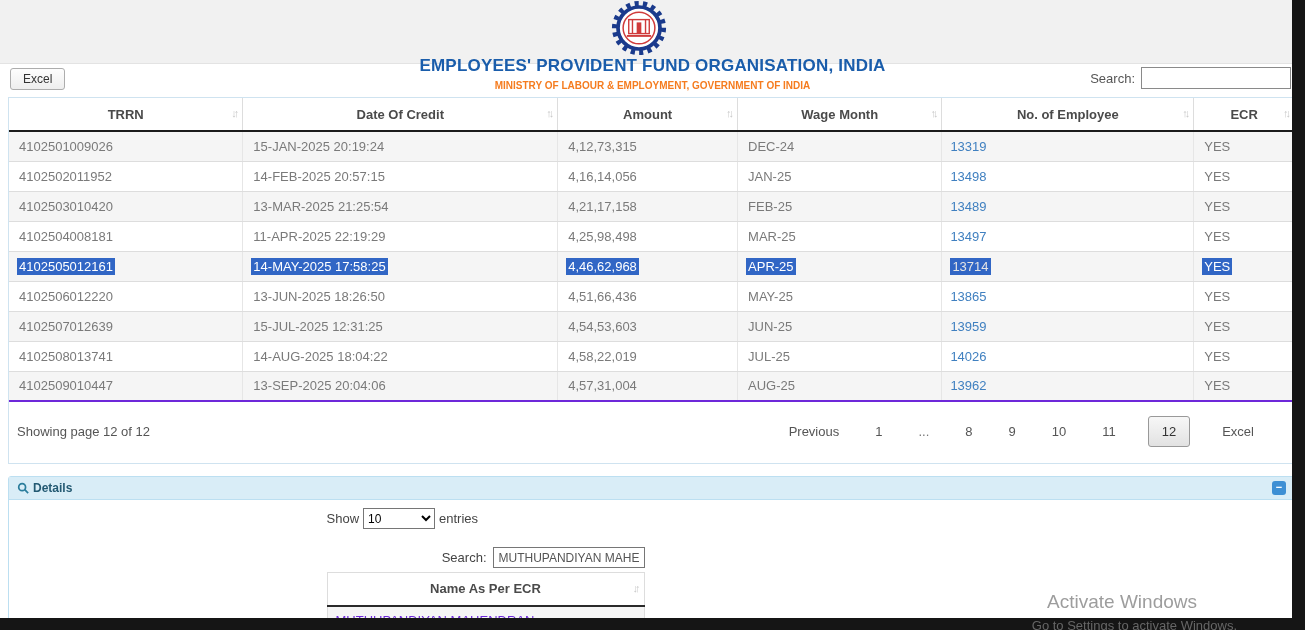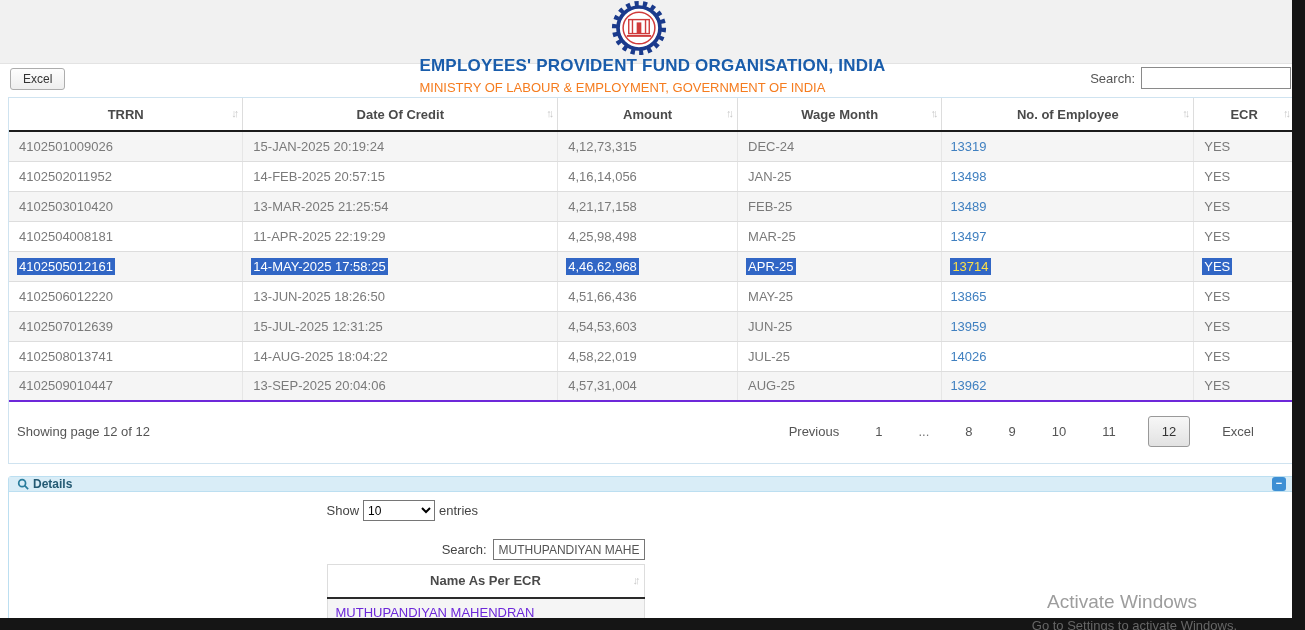--- a/index.html
+++ b/index.html
@@ -10,21 +10,21 @@
   }
 
   
   .edge-right { position:absolute; top:0; right:0; width:13px; height:630px; background:#151515; z-index:60; }
   .edge-bottom { position:absolute; left:0; bottom:0; width:1305px; height:12px; background:#151515; z-index:50; }
 
   
   .banner { height:64px; background:#f1f1f1; border-bottom:1px solid #e3e3e3; display:flex; align-items:center; padding:0 20px;flex-direction:column; }
   .logo { width:56px; height:56px; margin-right:28px; flex:0 0 auto; }
   .banner-title { font-size:17px; font-weight:bold; color:#1a5dab; letter-spacing:.2px; }
-  .banner-subtitle { font-size:13px; font-weight:normal; color:#f57c1f; margin-top:4px; }
+  .banner-subtitle { font-size:10px; font-weight:bold; color:#f57c1f; margin-top:4px;text-align:center; }
 
   
   .toolbar { position:relative; height:28px; margin:3px 10px 0 10px; }
   .btn-excel {
     position:absolute; left:0; top:1px; padding:3px 12px; font-size:12px; color:#333;
     background:linear-gradient(#fdfdfd,#eee); border:1px solid #adadad; border-radius:3px; cursor:pointer;
     font-family:"Liberation Sans", sans-serif;
   }
   .top-search { position:absolute; right:4px; top:0; display:flex; align-items:center; }
   .top-search label { font-size:13px; color:#555; margin-right:6px; }
@@ -42,40 +42,40 @@
   table.trrn td {
     font-size:13px; color:#7a7a7a; height:30px; padding:4px 8px;
     border-right:1px solid #e6e6e6; border-bottom:1px solid #ddd; overflow:hidden; white-space:nowrap;
   }
   table.trrn td:last-child { border-right:none; }
   table.trrn tr.odd td { background:#f5f5f5; }
   table.trrn tbody tr:last-child td { border-bottom:2px solid #6d28d9; }
   .cell-text { padding:1px 2px; }
   tr.selected .cell-text { background:#3166c5; color:#fff; }
   td.emp a { color:#4080c0; text-decoration:none; cursor:pointer; }
-  tr.selected td.emp a { background:#3166c5; color:#fde047; padding:1px 2px; }
+  tr.selected td.emp a { background:#3166c5; color:#e5e5e5; padding:1px 2px; }
 
   .col-trrn{width:18.2%} .col-date{width:24.5%} .col-amt{width:14%}
   .col-wage{width:15.9%} .col-emp{width:19.6%} .col-ecr{width:7.8%}
 
   
   .table-footer { display:flex; justify-content:space-between; align-items:center; padding:14px 10px 16px 8px; }
   .showing { font-size:13px; color:#555; }
   .pagination { display:flex; align-items:center; margin-right:20px;gap:16px; }
   .page-item { font-size:13px; color:#555; margin:0 10px; cursor:pointer; text-decoration:none; }
   .page-item.ellipsis { cursor:default; color:#777; }
   .page-item.current {
     border:1px solid #999; background:linear-gradient(#f7f7f7,#e2e2e2);
     padding:7px 13px; border-radius:3px; margin:0 6px; color:#333;text-align:center;
   }
 
   
   .panel-details { margin:12px 10px 0 8px; border:1px solid #bcdff1; border-radius:3px; background:#fff; }
   .details-header {
-    background:#d9edf7; border-bottom:1px solid #bcdff1; padding:3px 8px; height:15px;
+    background:#d9edf7; border-bottom:1px solid #bcdff1; padding:3px 8px; height:23px;
     display:flex; align-items:center; justify-content:space-between;
   }
   .details-title { display:flex; align-items:center; font-size:12px; font-weight:bold; color:#245a73; }
   .details-title svg { margin-right:4px; }
   .collapse-btn {
     width:14px; height:14px; background:#3d8fd4; border-radius:3px; color:#fff; font-size:11px;
     line-height:12px; text-align:center; cursor:pointer; font-weight:bold;
   }
   .details-body { position:relative; height:140px; padding-top:8px; }
   .details-col { width:318px; margin:0 auto; position:relative; left:-166px; }

